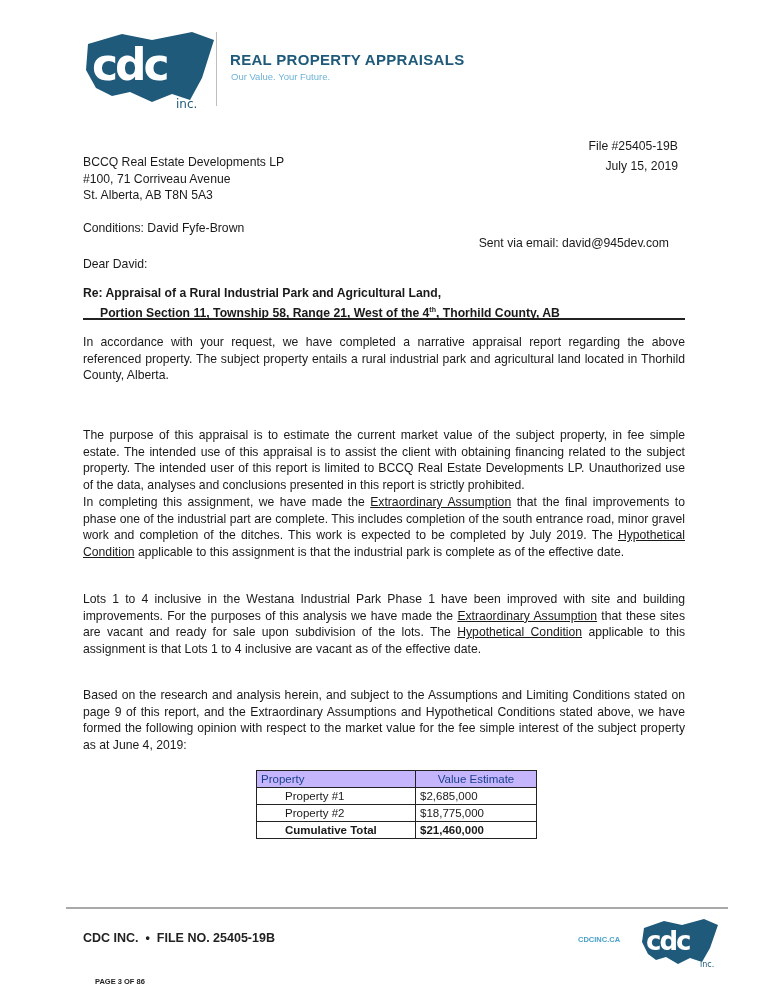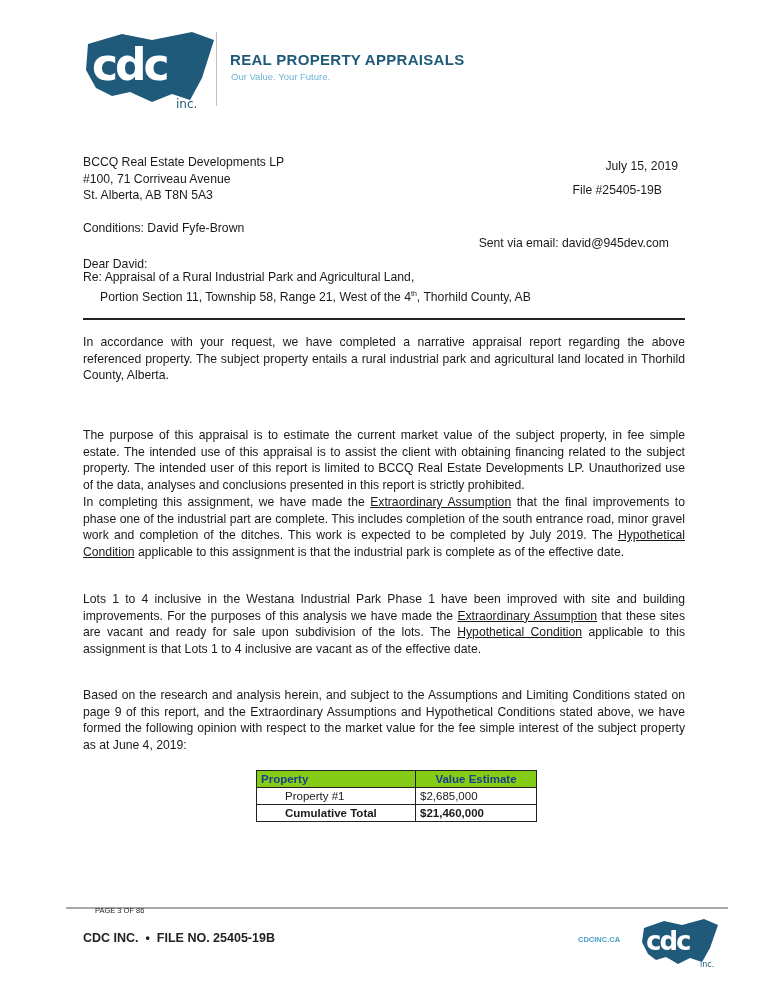--- a/index.html
+++ b/index.html
@@ -6,41 +6,41 @@
     body { width: 766px; height: 993px; position: relative; overflow: hidden;
            font-family: "Liberation Sans", sans-serif; color: #1a1a1a; }
     .abs { position: absolute; }
     .logo-block { left: 82px; top: 30px; width: 140px; height: 80px; }
     .logo-divider { left: 216px; top: 32px; width: 1px; height: 74px; background: #bfbfbf; }
     .brand-title { left: 230px; top: 51px; font-size: 15px; font-weight: bold; color: #1f5a7a; letter-spacing: 0.3px; }
     .brand-tag { left: 231px; top: 71px; font-size: 9.5px; color: #6fb3d6; }
     .txt { font-size: 12.2px; line-height: 16.6px; }
     .right { text-align: right; }
     .date { right: 88px; top: 118px; margin-top: 40px; }
-    .file { right: 104px; top: 138px; margin-top: 44px; }
+    .file { right: 88px; top: 138px; }
     .addr { left: 83px; top: 154px; }
     .attn { left: 83px; top: 220px; }
     .email { right: 97px; top: 235px; }
     .dear { left: 83px; top: 256px; }
-    .re { left: 83px; top: 269px; width: 600px; font-weight: normal; }
+    .re { left: 83px; top: 285px; width: 600px; font-weight: bold; }
     .re .l2 { padding-left: 17px; }
     .re-rule { left: 83px; top: 318px; width: 602px; height: 1.5px; background: #222; }
     .para { left: 83px; width: 602px; text-align: justify; }
     .p1 { top: 334px; } .p2 { top: 398px; margin-top: 29px; } .p3 { top: 494px; } .p4 { top: 591px; } .p5 { top: 687px; }
     .u { text-decoration: underline; }
     table.vals { position: absolute; left: 256px; top: 770px; border-collapse: collapse; font-size: 11.5px; }
     table.vals th, table.vals td { border: 1.3px solid #222; padding: 0 4px; height: 16px; }
-    table.vals th { background: #84cc16; color: #1b3f8c; font-weight: bold; text-align: left; margin-left: 20px; }
+    table.vals th { background: #c4b5fd; color: #1b3f8c; font-weight: normal; text-align: left; margin-left: 20px; }
     table.vals th.vh { text-align: center; }
     table.vals td.v { text-align: left; width: 112px; }
     table.vals td.p { width: 126px; padding-left: 28px; }
     table.vals tr.total td { font-weight: bold; }
     .foot-rule { left: 66px; top: 907px; width: 662px; height: 2px; background: #a9a9a9; }
     .foot-file { left: 83px; top: 931px; font-size: 12.5px; color: #222; font-weight: bold; }
-    .foot-page { left: 83px; top: 906px; font-size: 7.5px; font-weight: normal; color: #222; padding-left: 12px; }
+    .foot-page { left: 83px; top: 977px; font-size: 7.5px; font-weight: bold; color: #222; padding-left: 12px; }
     .foot-url { left: 578px; top: 935px; font-size: 7.5px; color: #4aa0c9; font-weight: bold; }
     .foot-logo { left: 640px; top: 918px; width: 80px; height: 50px; }
   </style>
 </head>
 <body>
 
 <div class="abs logo-block">
   <svg width="140" height="80" viewBox="0 0 140 80">
     <path d="M6 14 L40 4 L70 10 L110 2 L132 10 L120 48 L108 70 L90 64 L70 72 L48 62 L30 66 L14 58 L4 40 Z" fill="#1f5a7a"></path>
     <text x="10" y="50" font-family="DejaVu Sans, sans-serif" font-size="44" font-weight="bold" fill="#ffffff" letter-spacing="-3">cdc</text>
@@ -79,20 +79,24 @@
 <table class="vals">
   <tbody>
       <tr>
     <th>Property</th>
     <th class="vh">Value Estimate</th>
   </tr>
   <tr>
     <td class="p">Property #1</td>
     <td class="v">$2,685,000</td>
   </tr>
+  <tr>
+    <td class="p">Property #2</td>
+    <td class="v">$18,775,000</td>
+  </tr>
   <tr class="total">
     <td class="p">Cumulative Total</td>
     <td class="v">$21,460,000</td>
   </tr>
 </tbody>
   </table>
 
 <div class="abs foot-rule"></div>
 <div class="abs foot-file" style="white-space:pre">CDC INC.  •  FILE NO. 25405-19B</div>
 <div class="abs foot-page">PAGE 3 OF 86</div>

